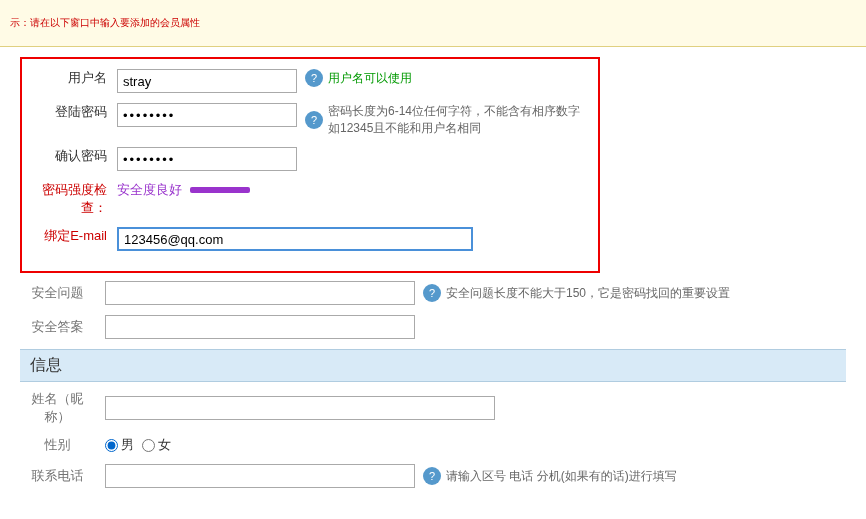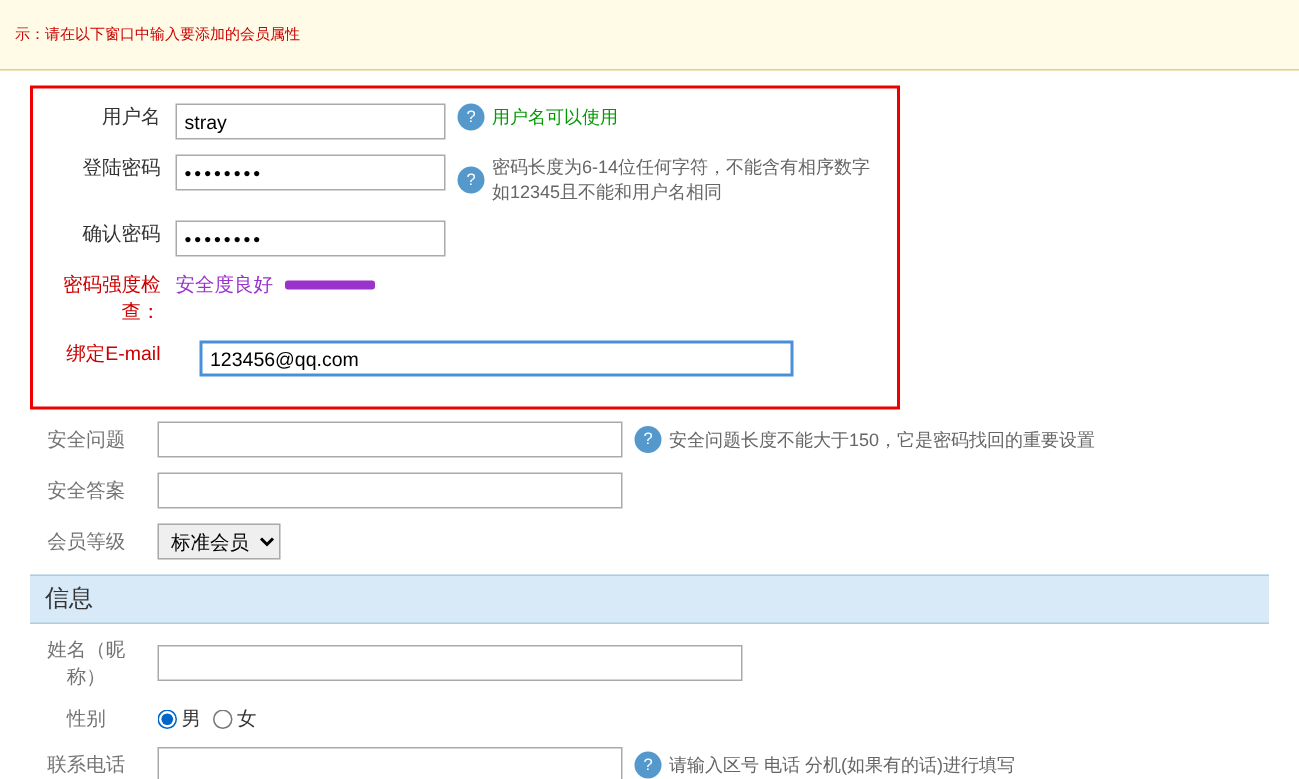--- a/index.html
+++ b/index.html
@@ -54,23 +54,22 @@
       font-size: 13px;
       height: 24px;
       outline: none;
     }
 
     .input-normal {
       width: 180px;
     }
 
     .input-email {
-      width: 396px;
+      width: 356px;
       border: 2px solid #4a90d9;
-      margin-left: 16px;
     }
 
     .input-question {
       width: 310px;
     }
 
     .input-answer {
       width: 310px;
     }
 
@@ -246,28 +245,20 @@
     </div>
   </div>
 
   
   <div class="outer-form-row">
     <label class="outer-label">安全答案</label>
     <input class="form-input input-answer" type="text" value="" style="">
   </div>
 
   
-  <div class="outer-form-row">
-    <label class="outer-label">会员等级</label>
-    <select class="select-level">
-      <option>标准会员</option>
-      <option>高级会员</option>
-      <option>VIP会员</option>
-    </select>
-  </div>
 
   
   <div class="section-header">
     <span>信息</span>
   </div>
 
   
   <div class="outer-form-row">
     <label class="outer-label">姓名（昵称）</label>
     <input class="form-input input-name" type="text" value="" style="">

